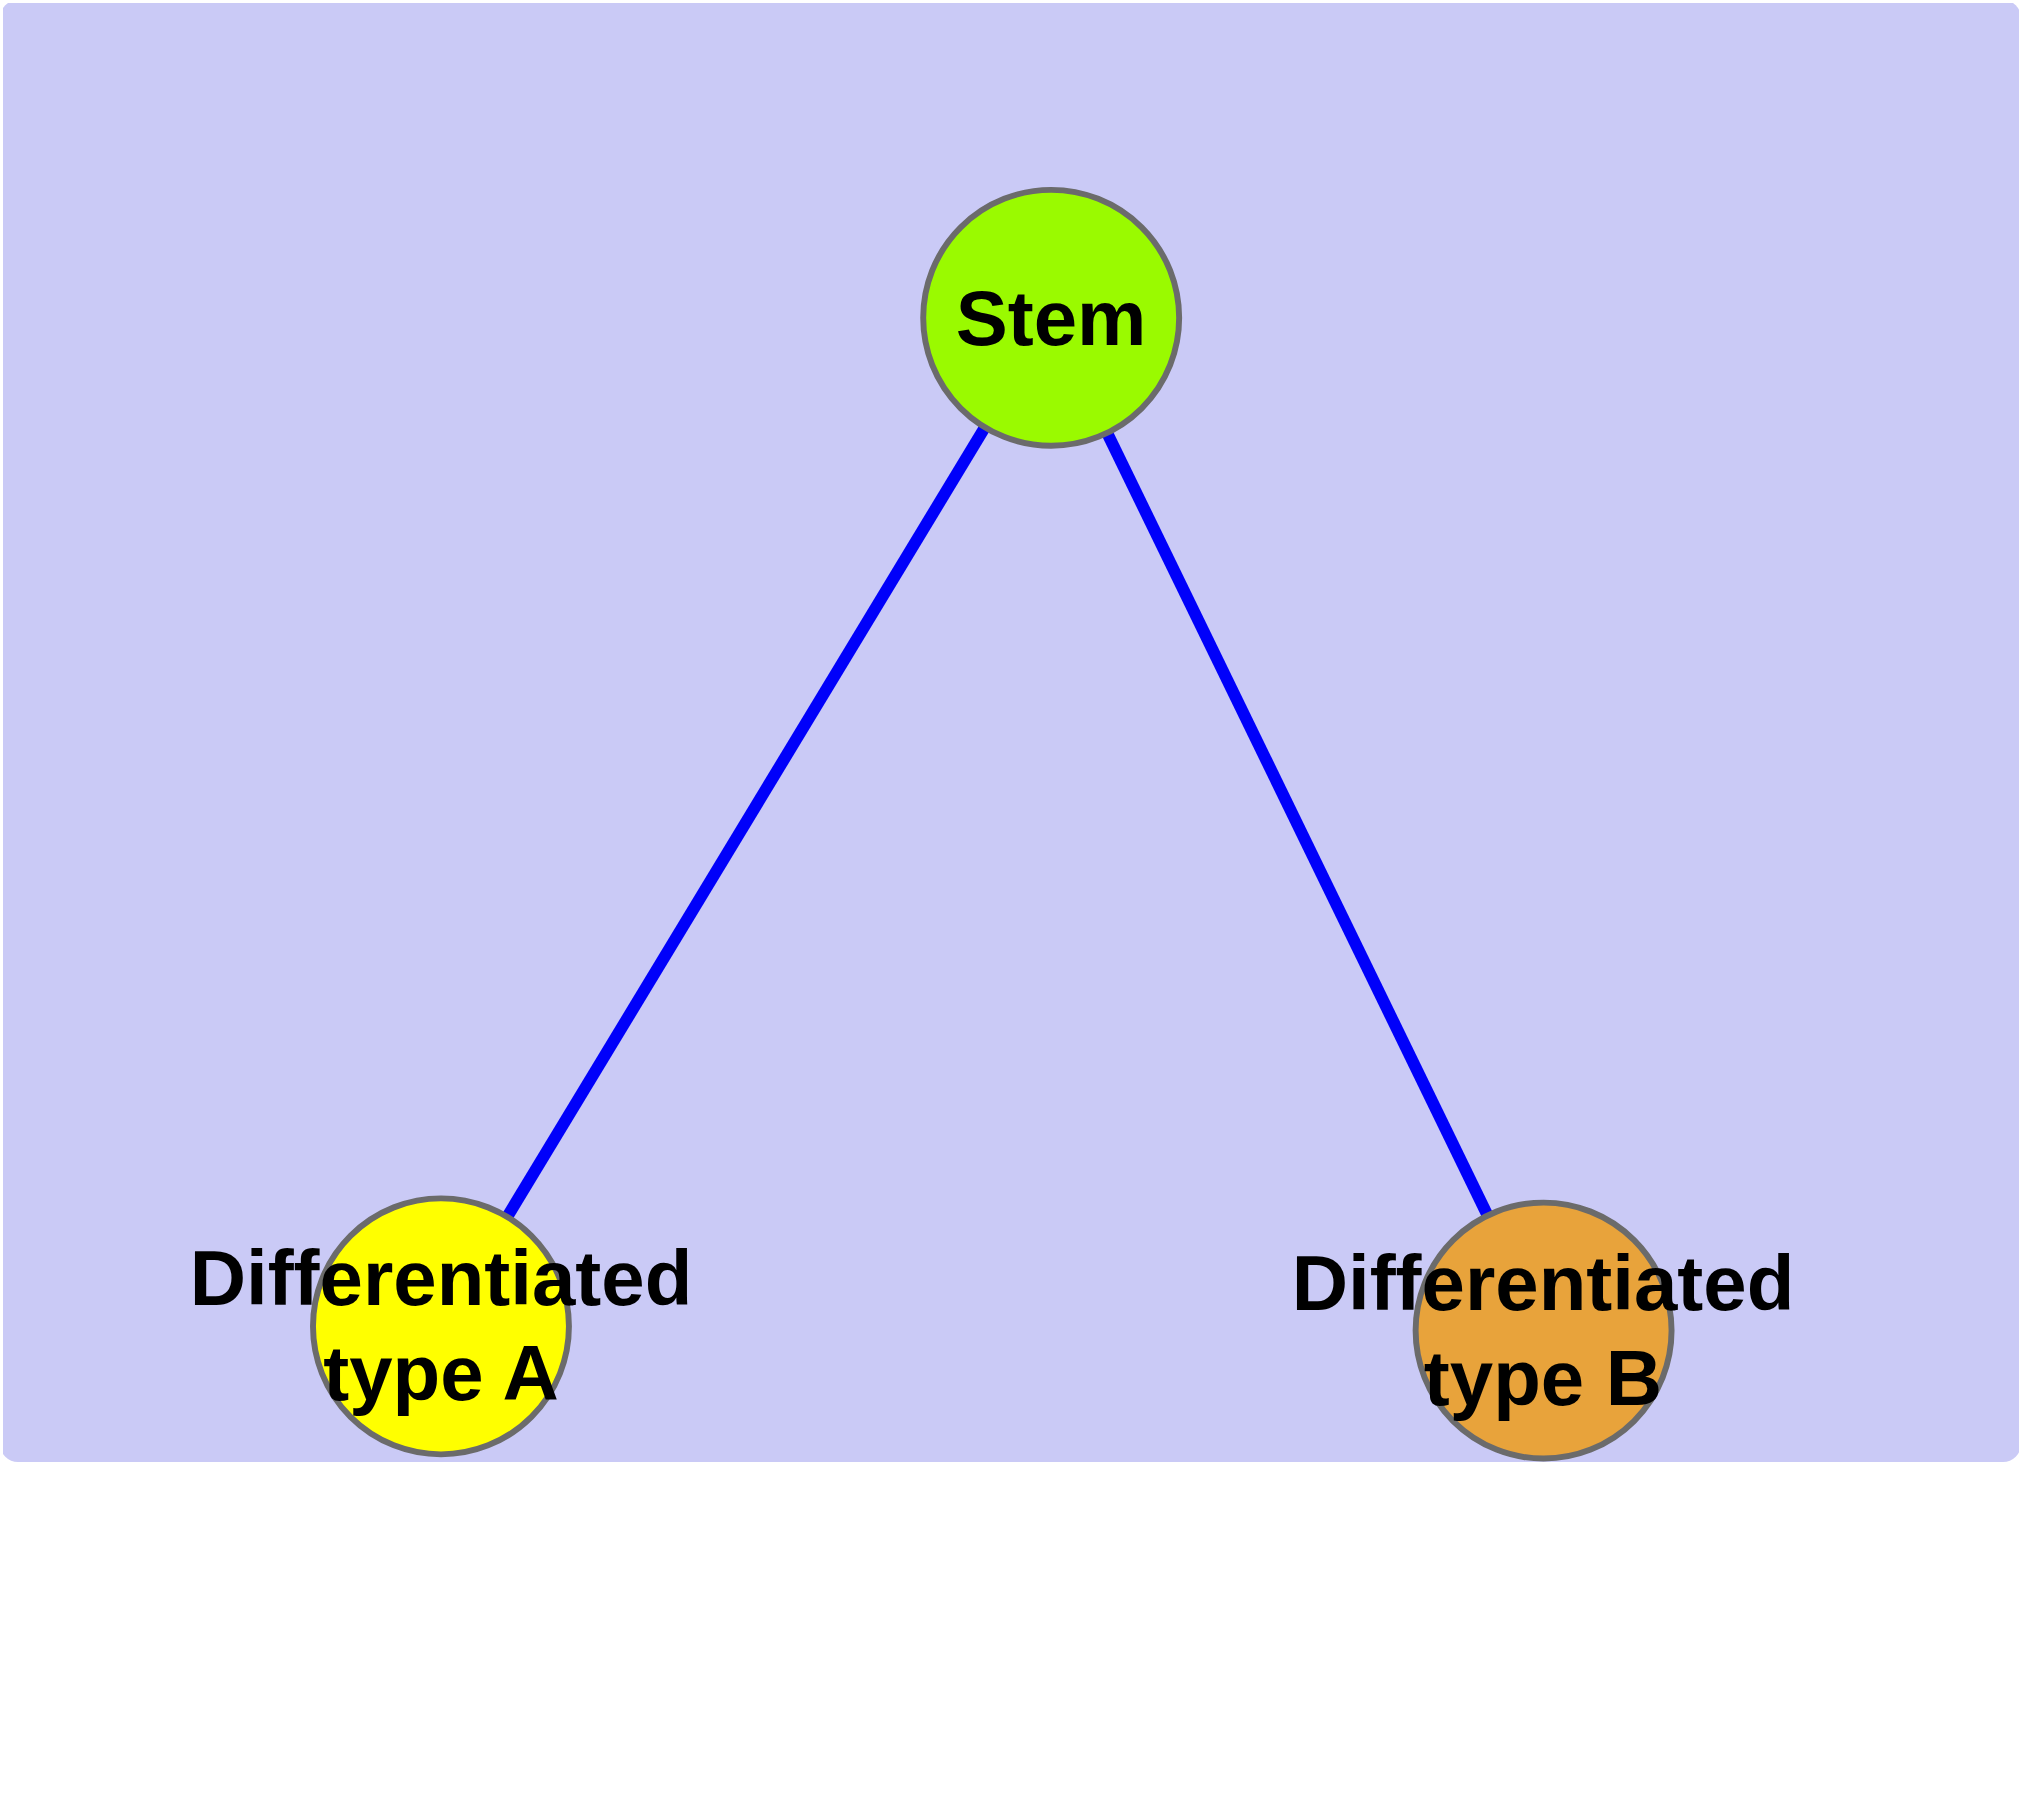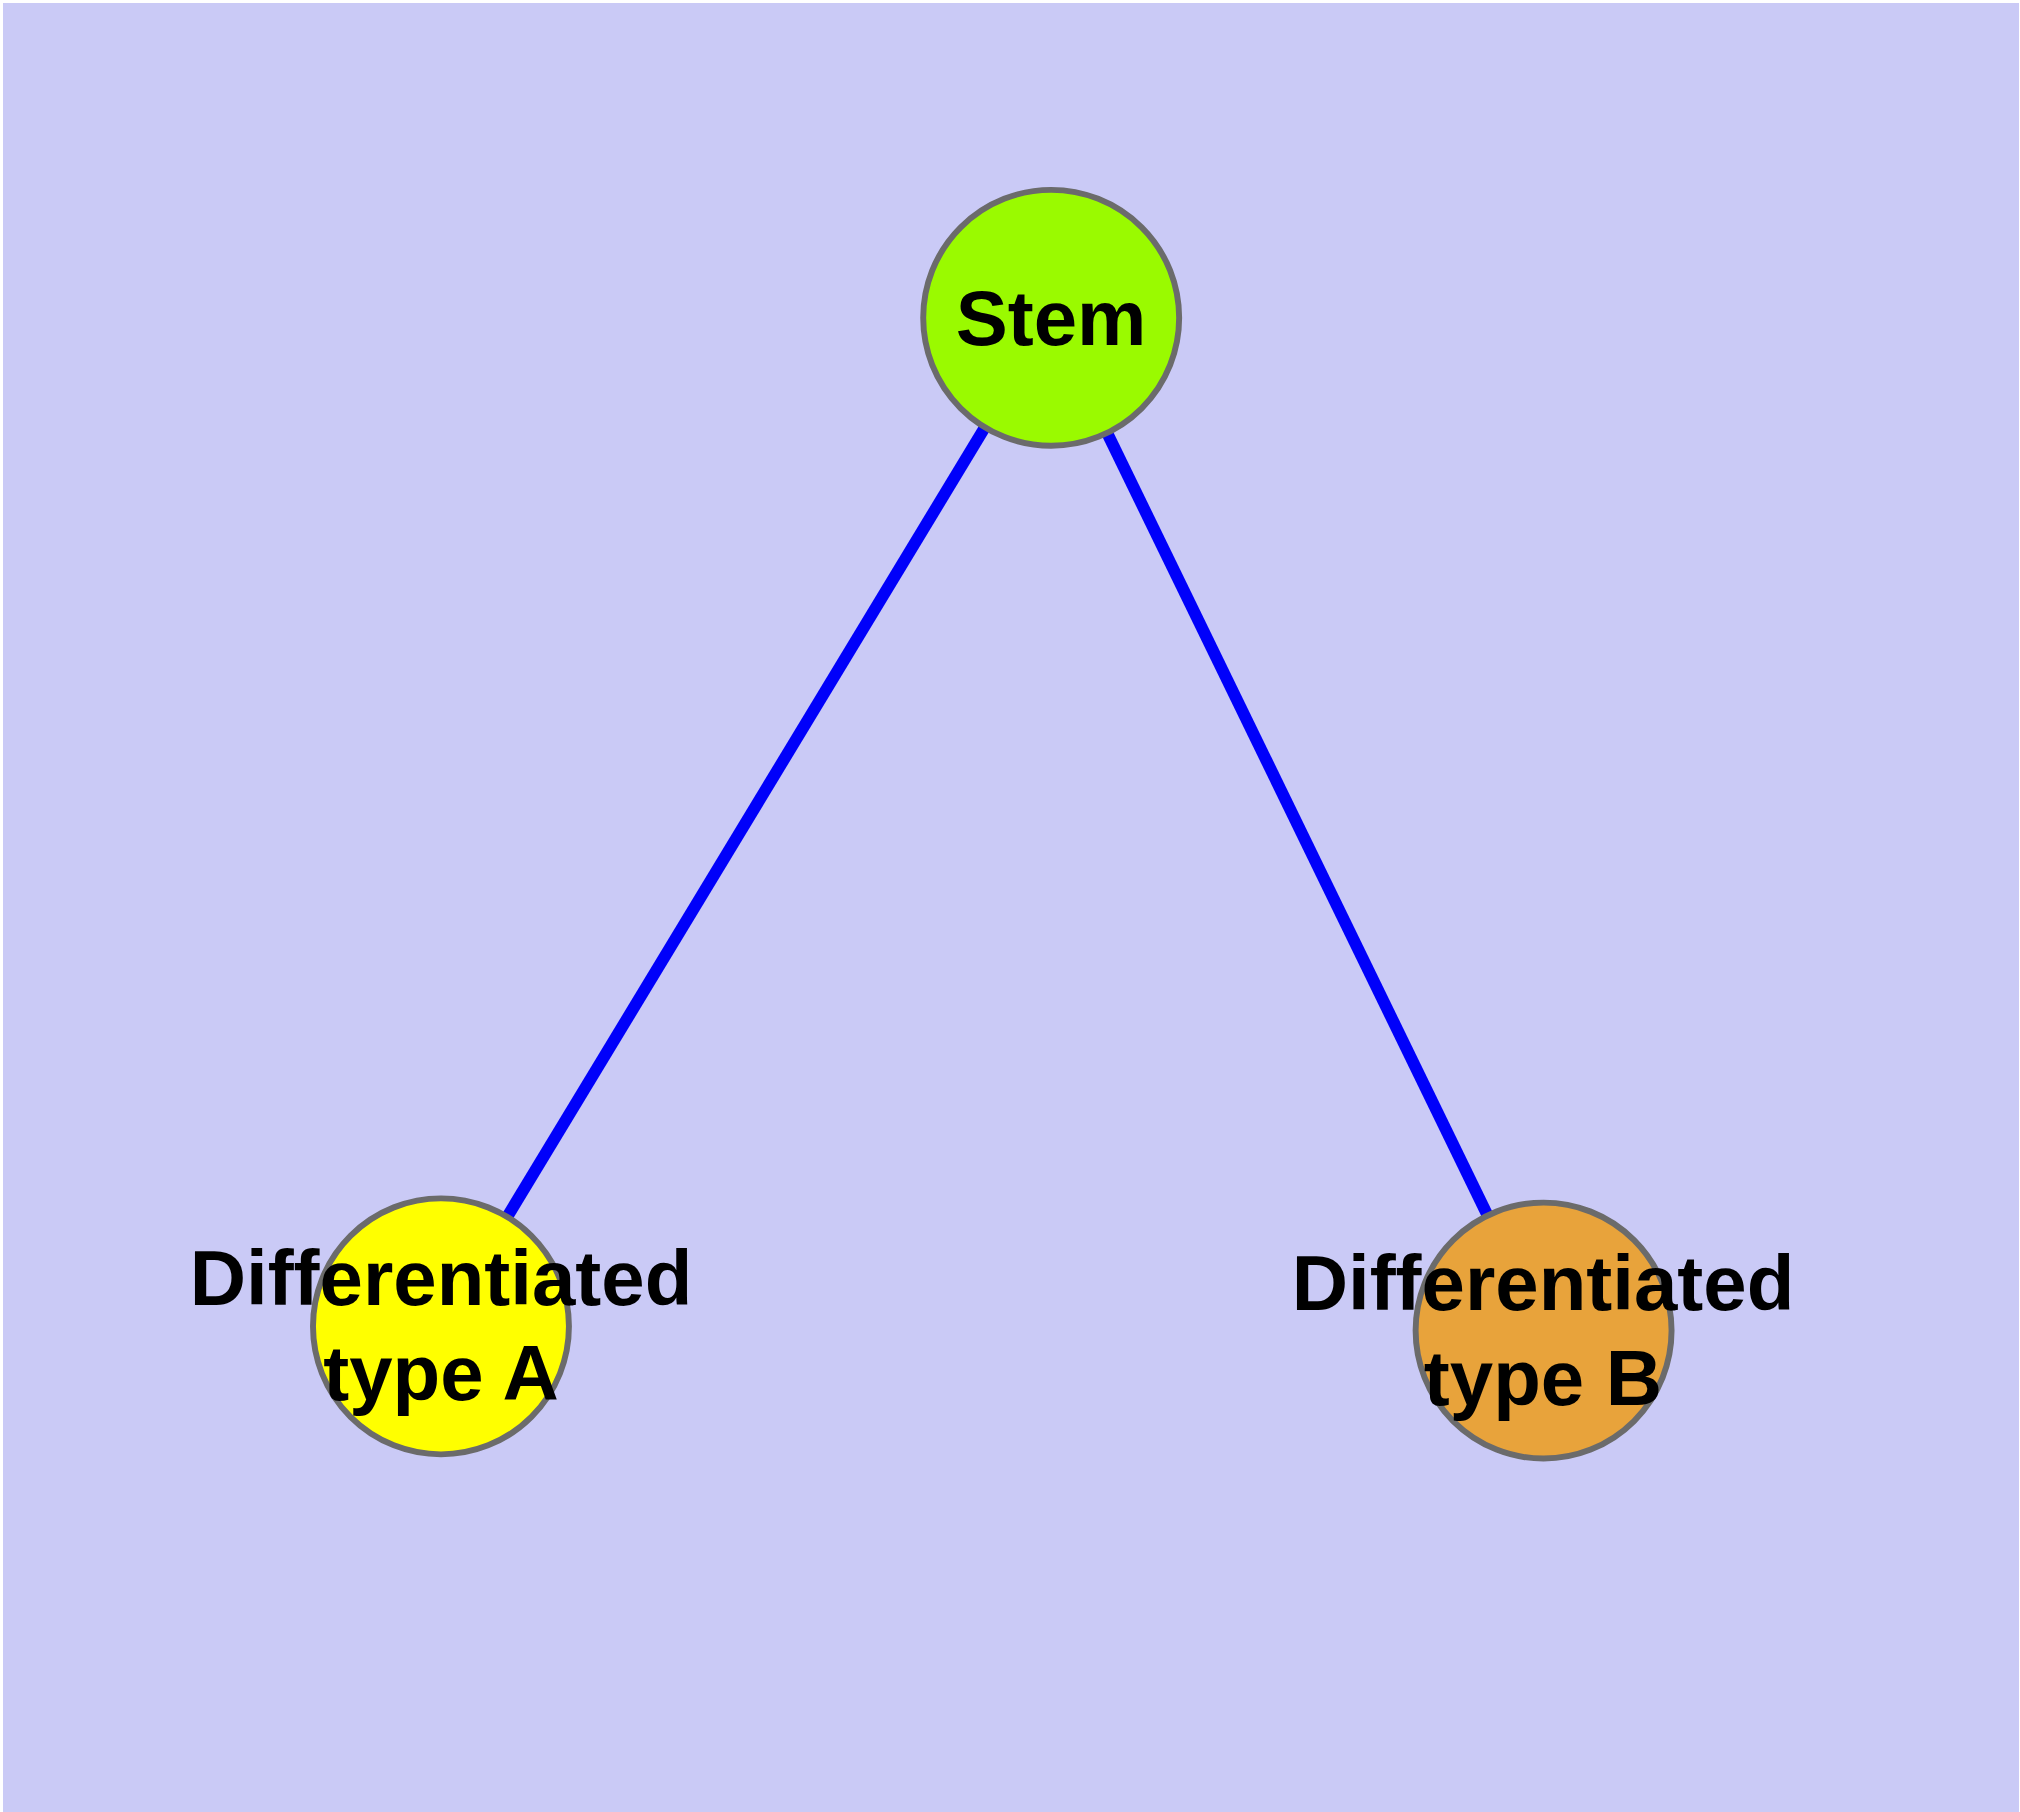--- a/index.html
+++ b/index.html
@@ -3,23 +3,24 @@
 <meta charset="utf-8">
 <style>
   html, body {
     margin: 0;
     padding: 0;
     background: #ffffff;
   }
   .stage {
     position: relative;
     width: 2021px;
-    height: 1812px;
+    height: 1462px;
     overflow: hidden;
     font-family: "Liberation Sans", "DejaVu Sans", sans-serif;
+    border-radius: 18px;
   }
   .bg {
     position: absolute;
     top: 3.4px;
     left: 2.5px;
     right: 2.5px;
     bottom: 0;
   }
   svg.graph {
     position: absolute;

